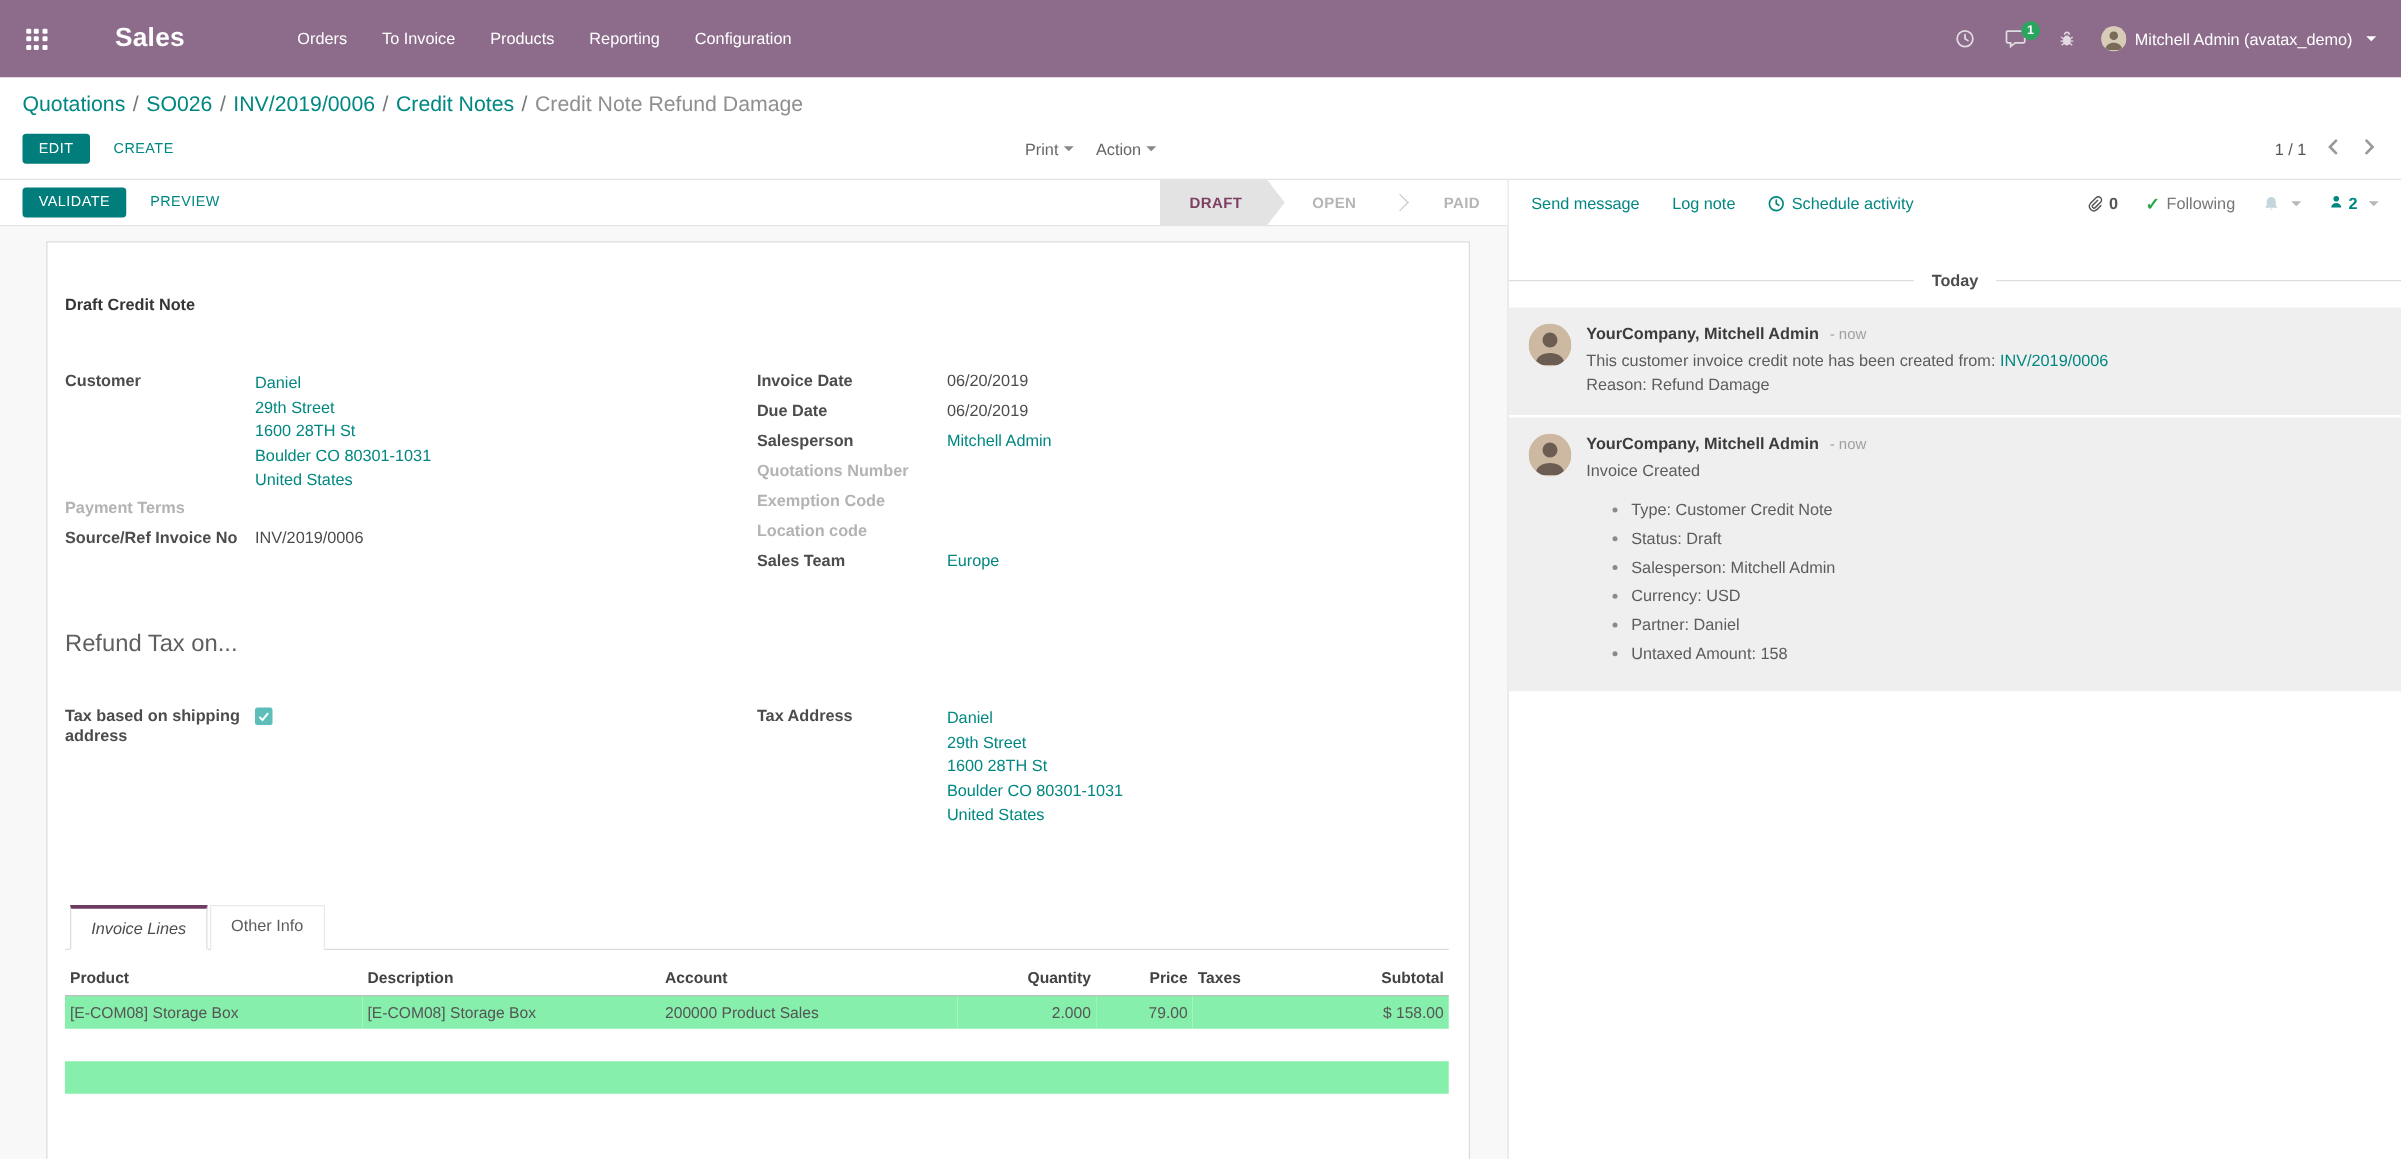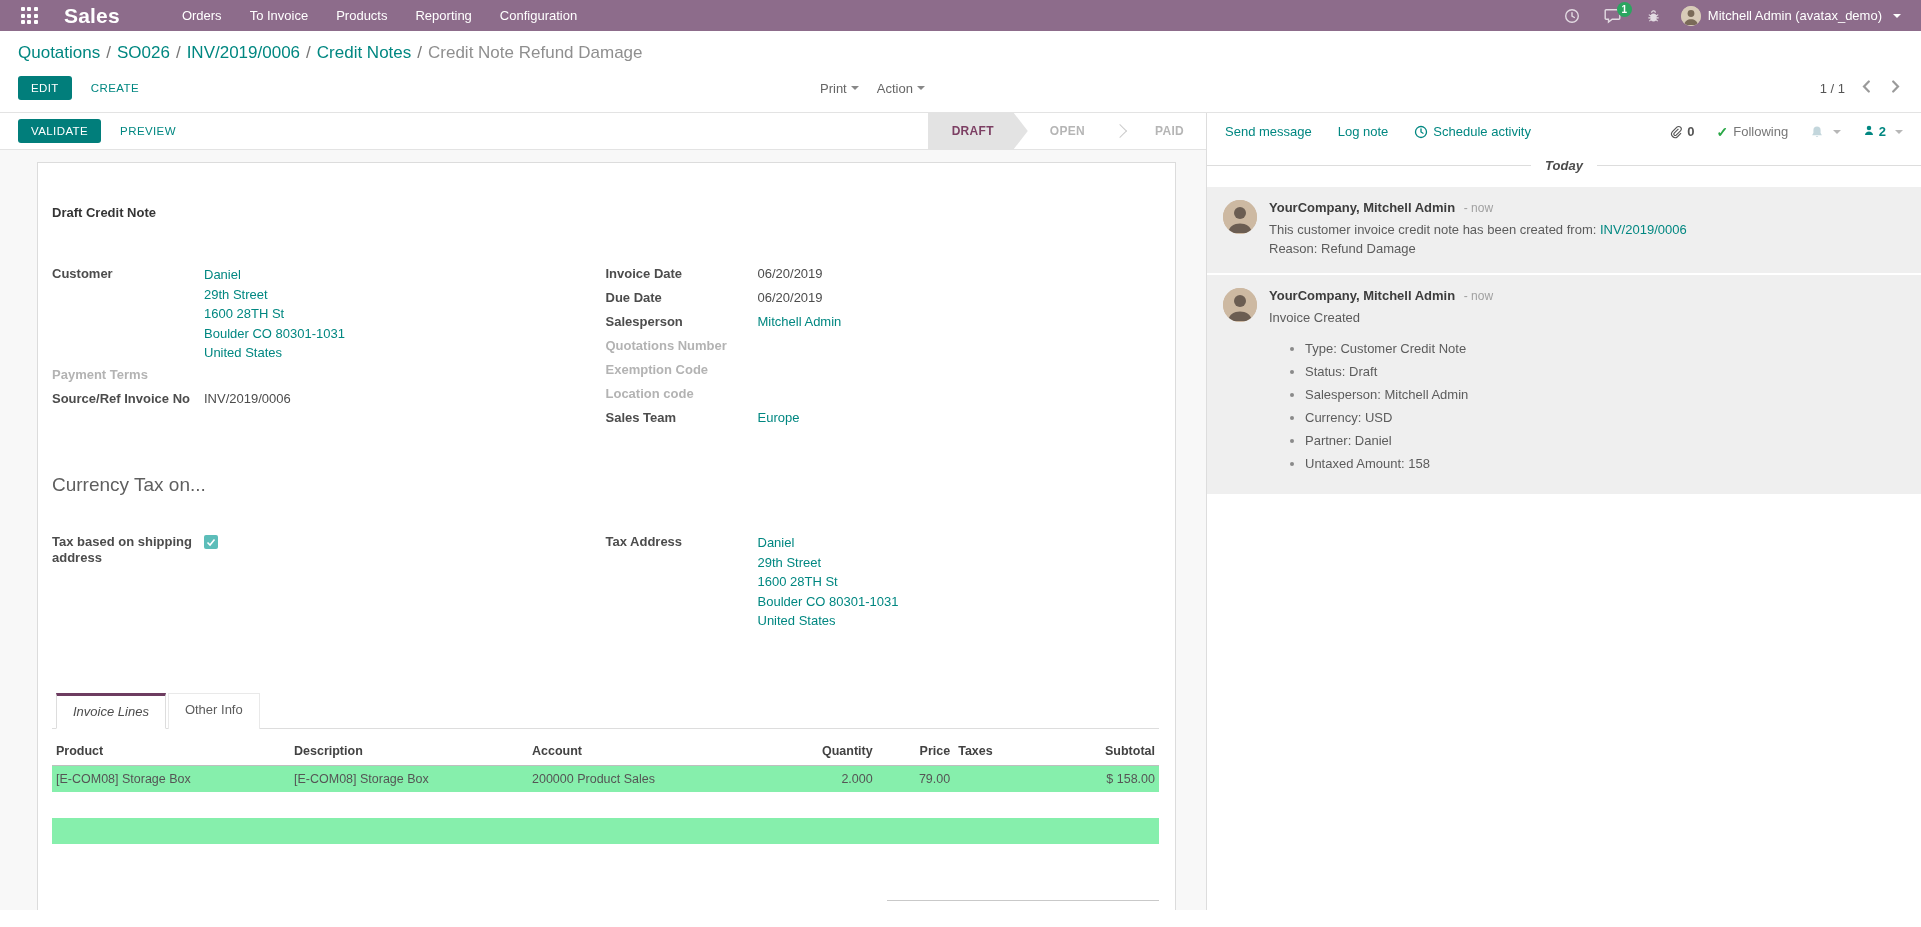--- a/index.html
+++ b/index.html
@@ -3,21 +3,21 @@
 <meta charset="utf-8">
 <style>
   * { box-sizing: border-box; margin: 0; padding: 0; }
   html,body { width:1921px; height:927px; overflow:hidden; }
   body { font-family:"Liberation Sans", sans-serif; font-size:13px; color:#4c4c4c; background:#fff; }
   a { text-decoration:none; cursor:pointer; }
   .link { color:#018781; }
   button { font-family:inherit; cursor:pointer; }
 
   
-  .navbar { height:31px; background:#8d6c8b; display:flex; align-items:center; padding:0 16px; color:#fff; }
+  .navbar { height:62px; background:#8d6c8b; display:flex; align-items:center; padding:0 16px; color:#fff;gap:28px; }
   .apps-btn { background:none; border:none; width:26px; height:26px; display:flex; align-items:center; justify-content:center; margin-right:22px; }
   .grid9 { display:grid; grid-template-columns:repeat(3,4px); grid-template-rows:repeat(3,4px); gap:2.5px; }
   .grid9 span { background:#fff; border-radius:1px; }
   .brand { font-size:21px; font-weight:700; letter-spacing:.2px; margin-right:48px; }
   .nav-menu { display:flex; align-items:center; height:100%;text-align:center; }
   .nav-menu a { color:#fff; font-size:13px; padding:0 14px; line-height:46px; }
   .nav-right { margin-left:auto; display:flex; align-items:center; gap:8px; }
   .nav-icon-btn { background:none; border:none; color:rgba(255,255,255,.75); padding:4px 8px; position:relative; display:flex; align-items:center; }
   .badge { position:absolute; top:-2px; right:-2px; background:#2aa560; color:#fff; font-size:10px; font-weight:700; min-width:15px; height:15px; border-radius:8px; display:flex; align-items:center; justify-content:center; padding:0 3px; }
   .user-btn { background:none; border:none; color:#fff; display:flex; align-items:center; gap:7px; font-size:13px; padding:0 4px; }
@@ -96,21 +96,21 @@
   .chatter-top .c-link { color:#018781; margin-right:26px; display:flex; align-items:center; gap:5px; background:none; border:none; font-size:13px; }
   .chatter-tools { margin-left:auto; display:flex; align-items:center; gap:22px; }
   .tool { display:flex; align-items:center; gap:5px; background:none; border:none; color:#555; font-size:13px; }
   .tool .caret { color:#b7b7b7; }
   .following { color:#777; }
   .check { color:#28a745; font-weight:700; font-size:14px; }
   .bell { color:#c3d6dc; }
   .follower-cnt { color:#018781; font-weight:700; }
   .follower-cnt svg { vertical-align:-1px; }
 
-  .today-divider { display:flex; align-items:center; margin:8px 0 14px 0;font-style:italic; }
+  .today-divider { display:flex; align-items:center; margin:36px 0 14px 0; }
   .today-divider .line { flex:1; height:1px; background:#ddd; }
   .today-divider .txt { padding:0 14px; font-weight:700; color:#4c4c4c; font-size:13px; }
 
   .message { background:#efefef; padding:13px 20px 15px 16px; display:flex; gap:12px; margin-bottom:2px; }
   .avatar-md { width:34px; height:34px; border-radius:50%; overflow:hidden; flex:none; background:#cdb9a2; }
   .msg-body { flex:1; min-width:0; }
   .msg-head { margin-bottom:5px; }
   .msg-author { font-weight:700; color:#3c3c3c; }
   .msg-time { color:#a0a0a0; font-size:12px; margin-left:5px; }
   .msg-text { color:#5c5c5c; line-height:19px; }
@@ -274,21 +274,21 @@
               <div class="flabel muted">Location code</div>
               <div class="fval"></div>
             </div>
             <div class="frow">
               <div class="flabel">Sales Team</div>
               <div class="fval"><a class="link">Europe</a></div>
             </div>
           </div>
         </div>
 
-        <div class="avalara-title">Currency Tax on...</div>
+        <div class="avalara-title">Refund Tax on...</div>
 
         <div class="field-grid">
           <div class="fcol">
             <div class="frow">
               <div class="flabel wrap-label">Tax based on shipping address</div>
               <span class="checkbox">
                 <svg width="10" height="9" viewBox="0 0 10 9">
                     <path d="M1.5 4.5 4 7l4.5-5.5" stroke="#fff" stroke-width="1.6" fill="none"></path>
                   </svg>
               </span>

